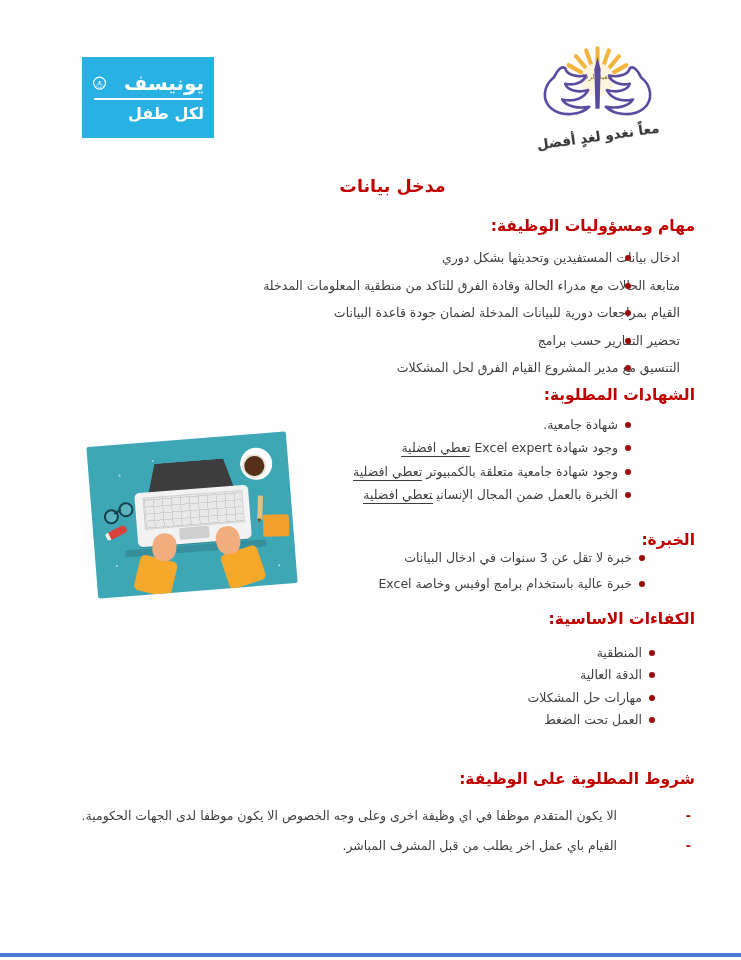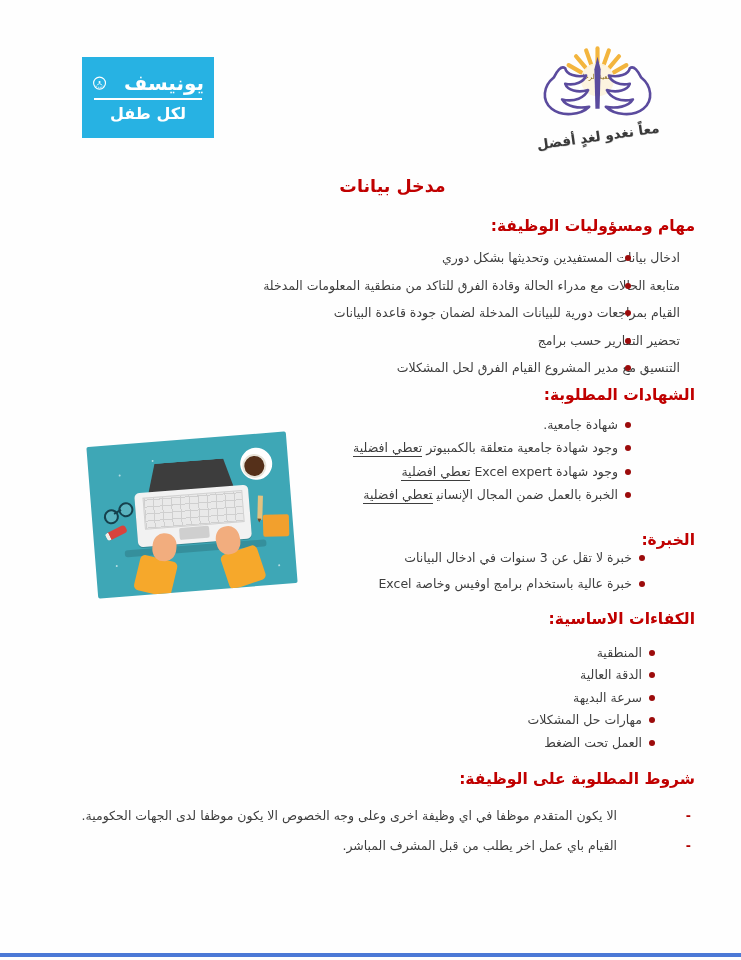--- a/index.html
+++ b/index.html
@@ -5,21 +5,21 @@
   html,body{margin:0;padding:0;}
   body{background:#ffffff;font-family:"DejaVu Sans","Liberation Sans",sans-serif;}
   .page{position:relative;width:741px;height:960px;background:#fefefe;overflow:hidden;margin:0 auto;}
 
   
   .unicef{position:absolute;left:82px;top:57px;width:132px;height:81px;background:#27b2e3;
           display:flex;flex-direction:column;justify-content:center;padding:4px 10px;box-sizing:border-box;}
   .unicef-row1{display:flex;align-items:center;justify-content:center;gap:17px;}
   .unicef-word{color:#fff;font-weight:bold;font-size:20px;line-height:24px;}
   .unicef-divider{height:2px;background:#fff;margin:3px 2px 4px 2px;}
-  .unicef-tag{color:#fff;font-weight:bold;font-size:16px;text-align:center;letter-spacing:4px;line-height:20px;}
+  .unicef-tag{color:#fff;font-weight:bold;font-size:16px;text-align:right;letter-spacing:4px;line-height:20px;}
 
   
   .orglogo{position:absolute;left:535px;top:46px;width:125px;height:112px;}
   .org-motto{position:absolute;left:-2px;top:82px;width:130px;text-align:center;
              font-weight:bold;font-size:13.5px;color:#3a3a3a;transform:rotate(-8deg);
              letter-spacing:0.5px;text-shadow:0.5px 0.5px 0 #cfcfcf;white-space:nowrap;}
 
   
   .doc-title{position:absolute;left:44px;right:0;top:176px;text-align:center;
              color:#c00000;font-size:17.5px;font-weight:bold;direction:rtl;}
@@ -130,22 +130,22 @@
     <div class="row"><span class="dot"></span><span>ادخال بيانات المستفيدين وتحديثها بشكل دوري</span></div>
     <div class="row"><span class="dot"></span><span>متابعة الحالات مع مدراء الحالة وقادة الفرق للتاكد من منطقية المعلومات المدخلة</span></div>
     <div class="row"><span class="dot"></span><span>القيام بمراجعات دورية للبيانات المدخلة لضمان جودة قاعدة البيانات</span></div>
     <div class="row"><span class="dot"></span><span>تحضير التقارير حسب برامج</span></div>
     <div class="row"><span class="dot"></span><span>التنسيق مع مدير المشروع القيام الفرق لحل المشكلات</span></div>
   </div>
 
   <div class="sec-h h-certs">الشهادات المطلوبة:</div>
   <div class="list l-certs">
     <div class="row"><span class="dot"></span><span>شهادة جامعية.</span><span class="u"></span></div>
+    <div class="row"><span class="dot"></span><span>وجود شهادة Excel expert</span><span class="u">تعطي افضلية</span></div>
     <div class="row"><span class="dot"></span><span>وجود شهادة جامعية متعلقة بالكمبيوتر</span><span class="u">تعطي افضلية</span></div>
-    <div class="row"><span class="dot"></span><span>وجود شهادة Excel expert</span><span class="u">تعطي افضلية</span></div>
     <div class="row"><span class="dot"></span><span>الخبرة بالعمل ضمن المجال الإنساني</span><span class="u">تعطي افضلية</span></div>
   </div>
 
   <div class="illo">
     <div class="illo-bg">
       <div class="spk" style="left:30px;top:30px"></div>
       <div class="spk" style="left:160px;top:38px"></div>
       <div class="spk" style="left:64px;top:18px"></div>
       <div class="spk" style="left:140px;top:124px"></div>
       <div class="spk" style="left:20px;top:120px"></div>
@@ -173,21 +173,20 @@
   <div class="sec-h h-exp">الخبرة:</div>
   <div class="list l-exp">
     <div class="row"><span class="dot"></span><span>خبرة لا تقل عن 3 سنوات في ادخال البيانات</span></div>
     <div class="row"><span class="dot"></span><span>خبرة عالية باستخدام برامج اوفيس وخاصة Excel</span></div>
   </div>
 
   <div class="sec-h h-comp">الكفاءات الاساسية:</div>
   <div class="list l-comp">
     <div class="row"><span class="dot"></span><span>المنطقية</span></div>
     <div class="row"><span class="dot"></span><span>الدقة العالية</span></div>
-    <div class="row"><span class="dot"></span><span>سرعة البديهة</span></div>
     <div class="row"><span class="dot"></span><span>مهارات حل المشكلات</span></div>
     <div class="row"><span class="dot"></span><span>العمل تحت الضغط</span></div>
   </div>
 
   <div class="sec-h h-cond">شروط المطلوبة على الوظيفة:</div>
   <div class="list l-cond">
     <div class="row"><span class="dash">-</span><span>الا يكون المتقدم موظفا في اي وظيفة اخرى وعلى وجه الخصوص الا يكون موظفا لدى الجهات الحكومية.</span></div>
     <div class="row"><span class="dash">-</span><span>القيام باي عمل اخر يطلب من قبل المشرف المباشر.</span></div>
   </div>
 

